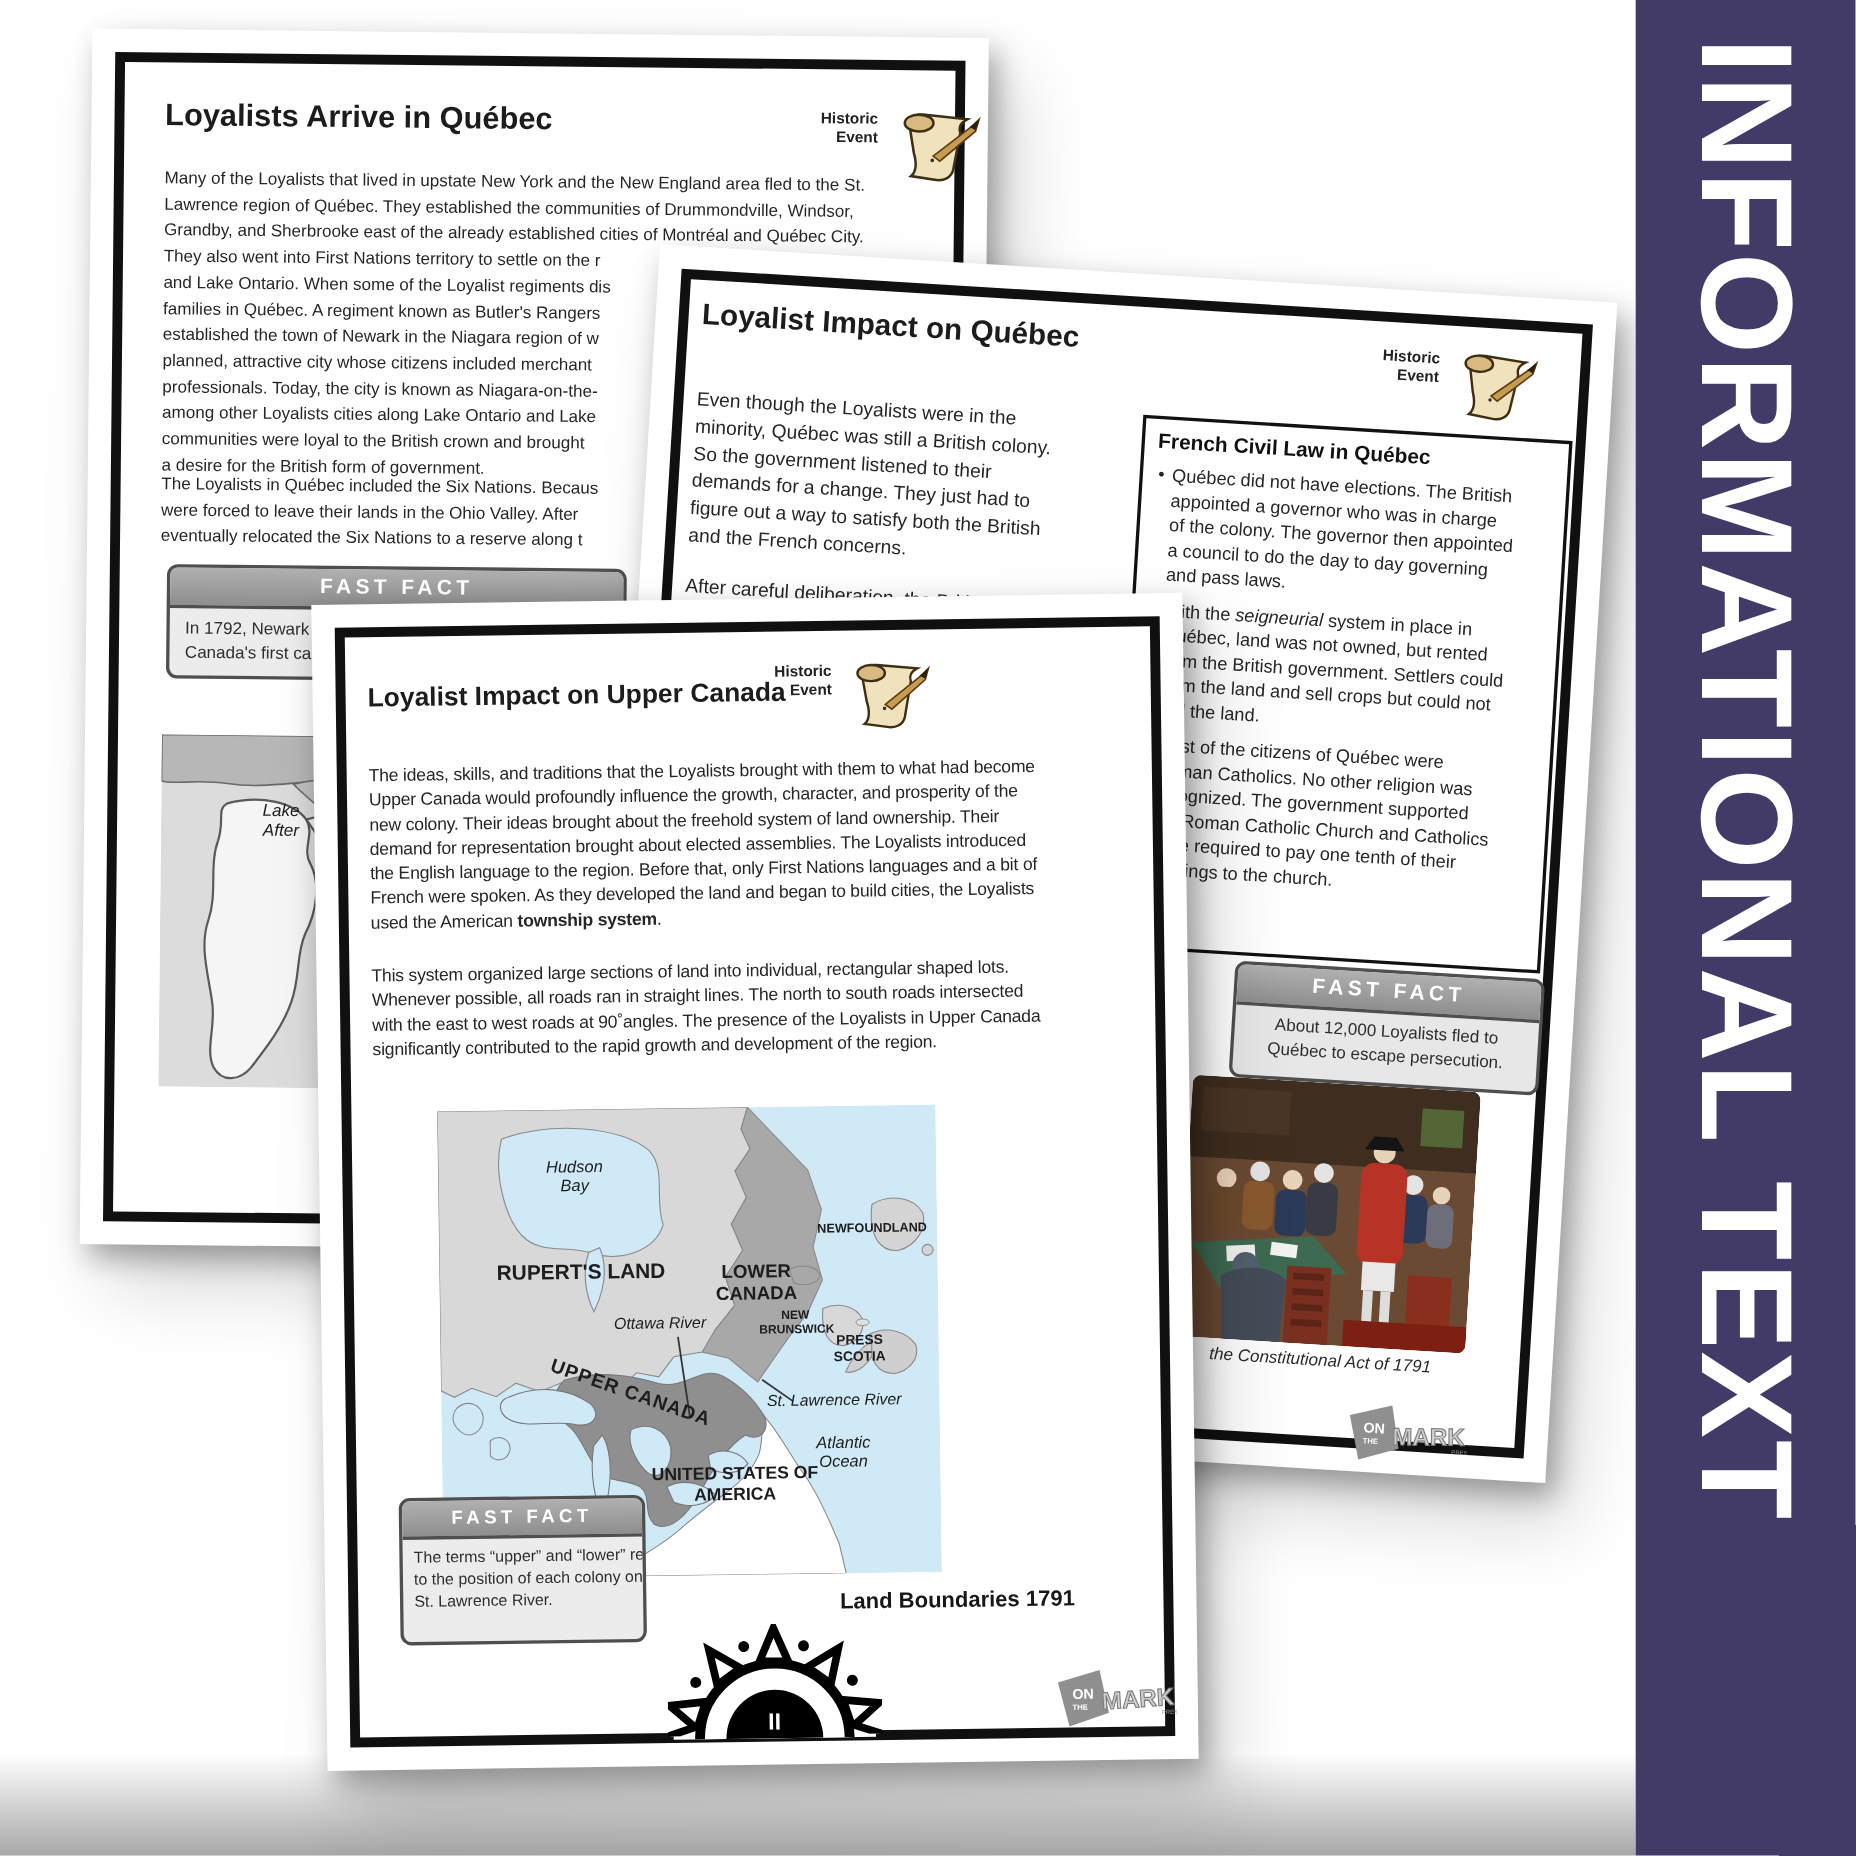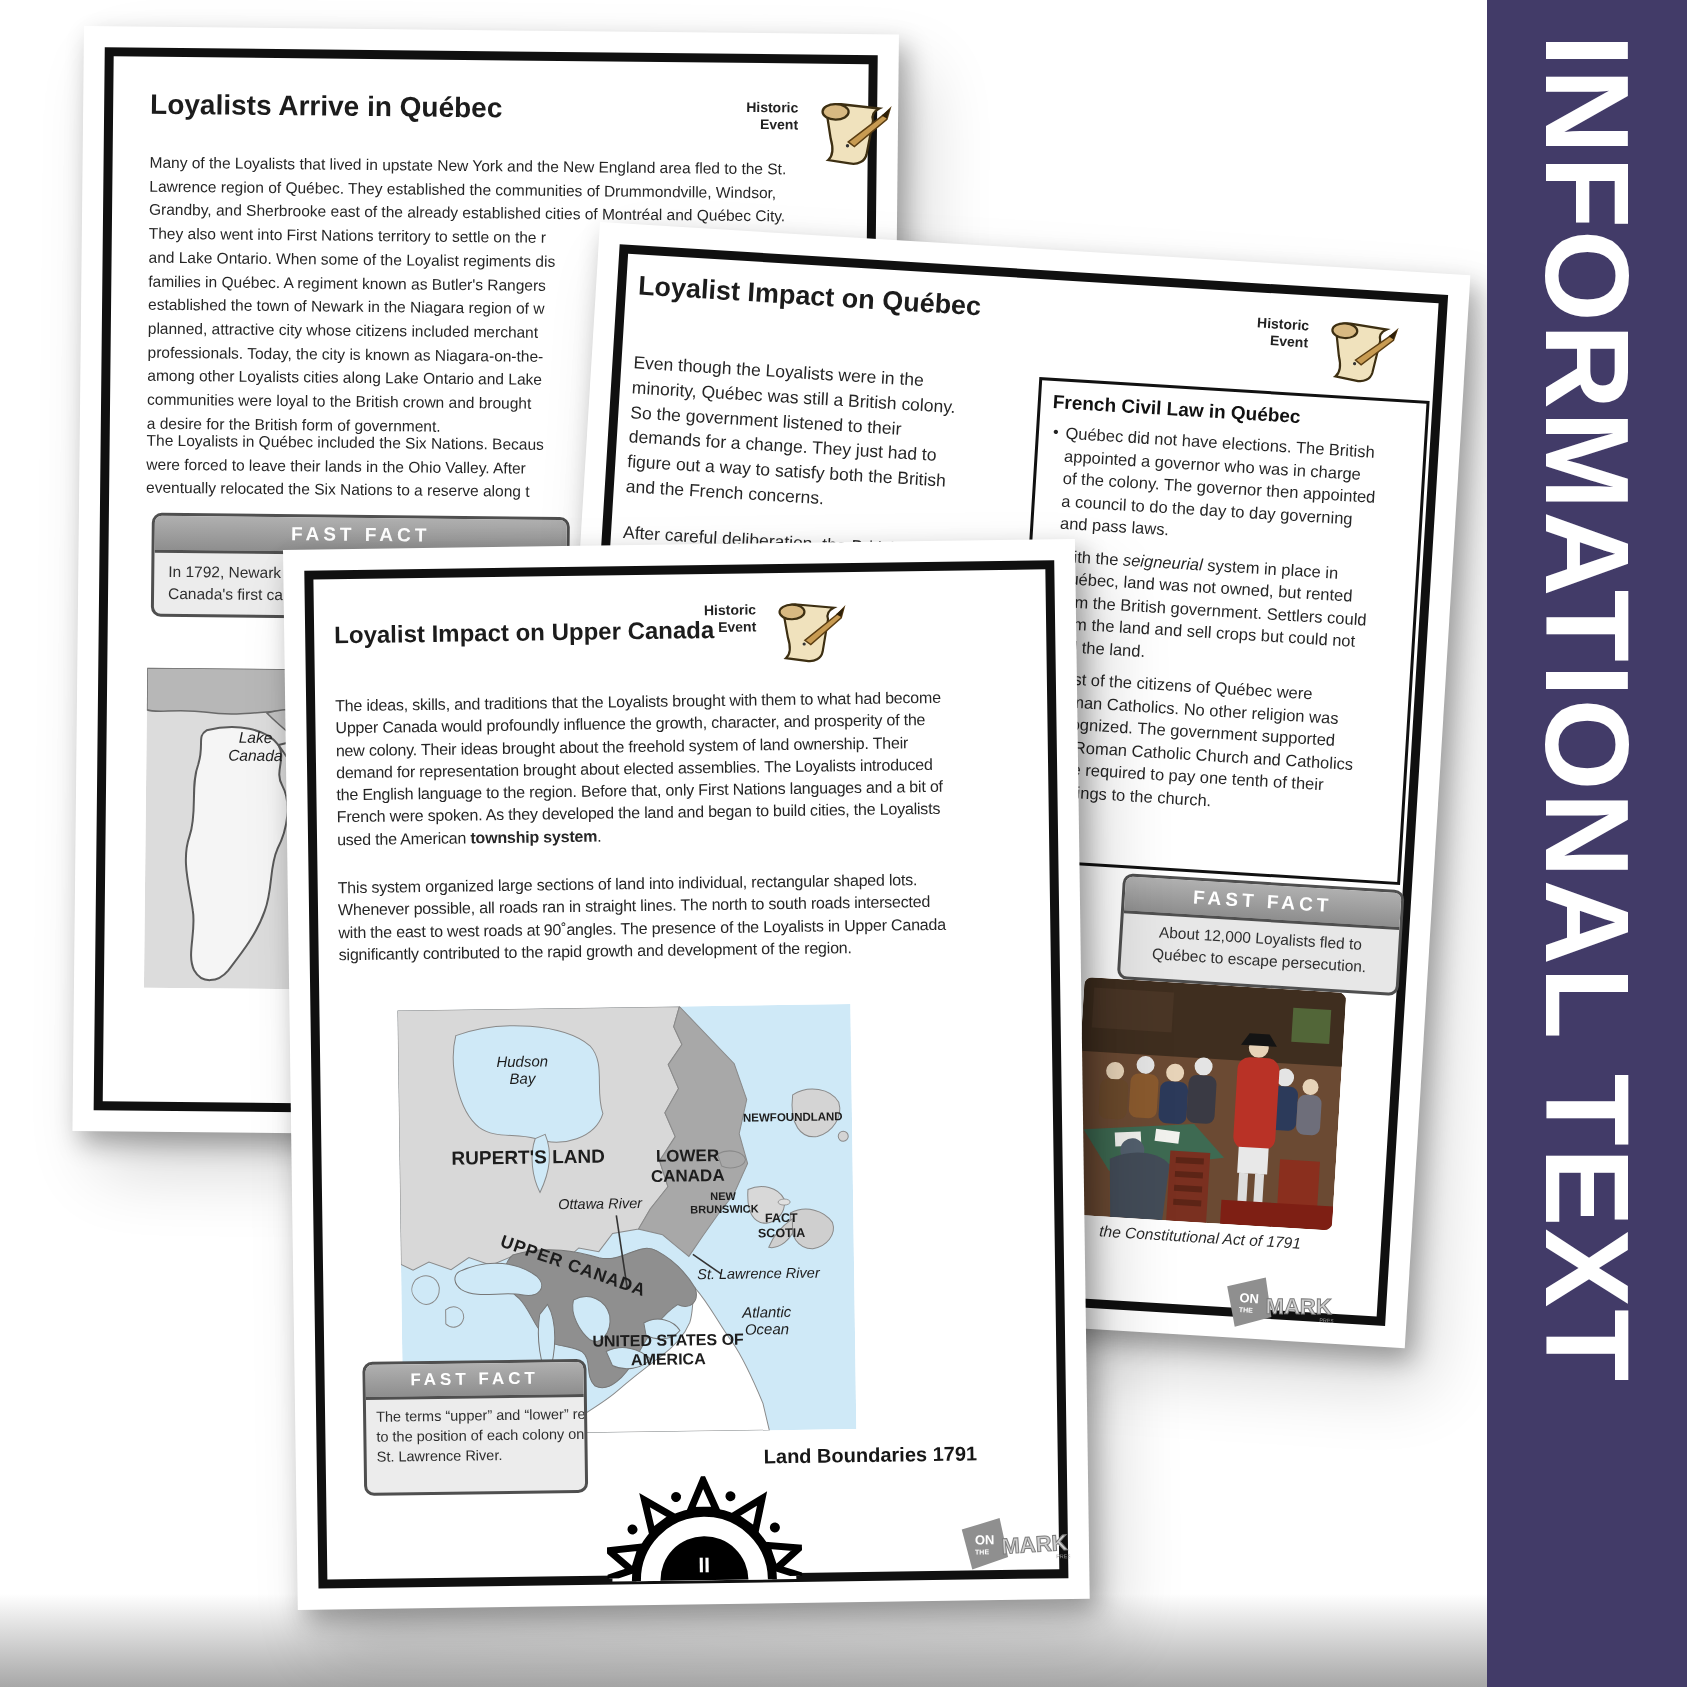--- a/index.html
+++ b/index.html
@@ -96,21 +96,21 @@
 
   <div class="abs" style="left:70px;top:641px;width:430px;height:320px;">
     <svg width="430" height="320" viewBox="0 0 430 320" style="position:absolute;left:0;top:0;">
       <rect width="430" height="320" fill="#dcdcdc"></rect>
       <rect x="215" width="215" height="320" fill="#d2d2d2"></rect>
       <path d="M0,0 H430 V34 C380,28 340,44 300,38 C260,32 220,48 180,42 C140,36 100,50 60,44 C30,40 10,46 0,42 Z" fill="#b7b7b7" stroke="#6a6a6a" stroke-width="1.5"></path>
       <path d="M120,44 C150,36 180,40 196,52 C188,66 166,62 150,70 C140,62 128,52 120,44 Z" fill="#c2c2c2" stroke="#6a6a6a" stroke-width="1.5"></path>
       <path d="M60,62 C90,54 120,60 132,76 C140,90 128,102 136,116 C146,134 142,160 132,180 C124,198 128,220 120,242 C112,266 96,286 84,302 C74,314 58,316 50,302 C42,286 52,264 48,242 C44,216 36,192 44,168 C52,144 44,118 52,96 C58,76 50,68 60,62 Z" fill="#f5f5f5" stroke="#5a5a5a" stroke-width="2"></path>
       <path d="M132,76 C156,68 182,72 198,84 C188,98 166,94 152,102 C144,94 138,84 132,76 Z" fill="#f0f0f0" stroke="#5a5a5a" stroke-width="2"></path>
     </svg>
-    <div class="maplabel it" style="left:78px;top:60px;width:62px;font-size:15.5px;text-align:center;">Lake Canada</div>
+    <div class="maplabel it" style="left:78px;top:60px;width:62px;font-size:15.5px;text-align:center;">Lake After</div>
   </div>
 </div>
 
 <div class="page" style="left:600px;top:222px;width:872px;height:1075px;transform:rotate(3.5deg);transform-origin:top left;z-index:2;">
   <div class="pborder"></div>
 
   <div class="abs ptitle" style="left:42px;top:46px;font-size:27px;">Loyalist Impact on Québec</div>
 
   <div class="abs badge" style="left:662px;top:52px;">
     <div class="badge-txt">
@@ -284,21 +284,21 @@
       <ellipse cx="384" cy="197" rx="6" ry="3" fill="#e0e0e0" stroke="#8a8a8a" stroke-width="0.8"></ellipse>
       <line x1="216" y1="208" x2="226" y2="282" stroke="#333" stroke-width="1.6"></line>
       <line x1="292" y1="248" x2="320" y2="268" stroke="#333" stroke-width="1.6"></line>
     </svg>
     <div class="maplabel it" style="left:84px;top:44px;width:80px;font-size:15px;text-align:center;">Hudson Bay</div>
     <div class="maplabel bold" style="left:52px;top:138px;font-size:19px;white-space:nowrap;">RUPERT'S LAND</div>
     <div class="maplabel bold" style="left:238px;top:140px;width:100px;font-size:17px;text-align:center;line-height:20px;">LOWER CANADA</div>
     <div class="maplabel bold" style="left:344px;top:106px;font-size:11.5px;white-space:nowrap;">NEWFOUNDLAND</div>
     <div class="maplabel it" style="left:158px;top:188px;font-size:14.5px;white-space:nowrap;">Ottawa River</div>
     <div class="maplabel bold" style="left:290px;top:184px;width:66px;font-size:11px;text-align:center;line-height:13px;">NEW BRUNSWICK</div>
-    <div class="maplabel bold" style="left:352px;top:206px;width:58px;font-size:12.5px;text-align:center;line-height:15px;">FACT SCOTIA</div>
+    <div class="maplabel bold" style="left:352px;top:206px;width:58px;font-size:12.5px;text-align:center;line-height:15px;">PRESS SCOTIA</div>
     <div class="maplabel bold" style="left:104px;top:222px;font-size:17.5px;white-space:nowrap;letter-spacing:1px;transform:rotate(20deg);transform-origin:left top;">UPPER CANADA</div>
     <div class="maplabel it" style="left:296px;top:260px;font-size:14.5px;white-space:nowrap;">St. Lawrence River</div>
     <div class="maplabel it" style="left:328px;top:298px;width:74px;font-size:15px;text-align:center;">Atlantic Ocean</div>
     <div class="maplabel bold" style="left:186px;top:324px;width:160px;font-size:16px;text-align:center;line-height:19px;">UNITED STATES OF AMERICA</div>
   </div>
 
   <div class="abs ff" style="left:68px;top:813px;width:218px;height:128px;">
     <div class="ff-head" style="font-size:17px;">FAST  FACT</div>
     <div class="ff-body" style="font-size:14.5px;line-height:20px;padding:7px 10px;">
         <div class="tl">The terms “upper” and “lower” refer</div>

